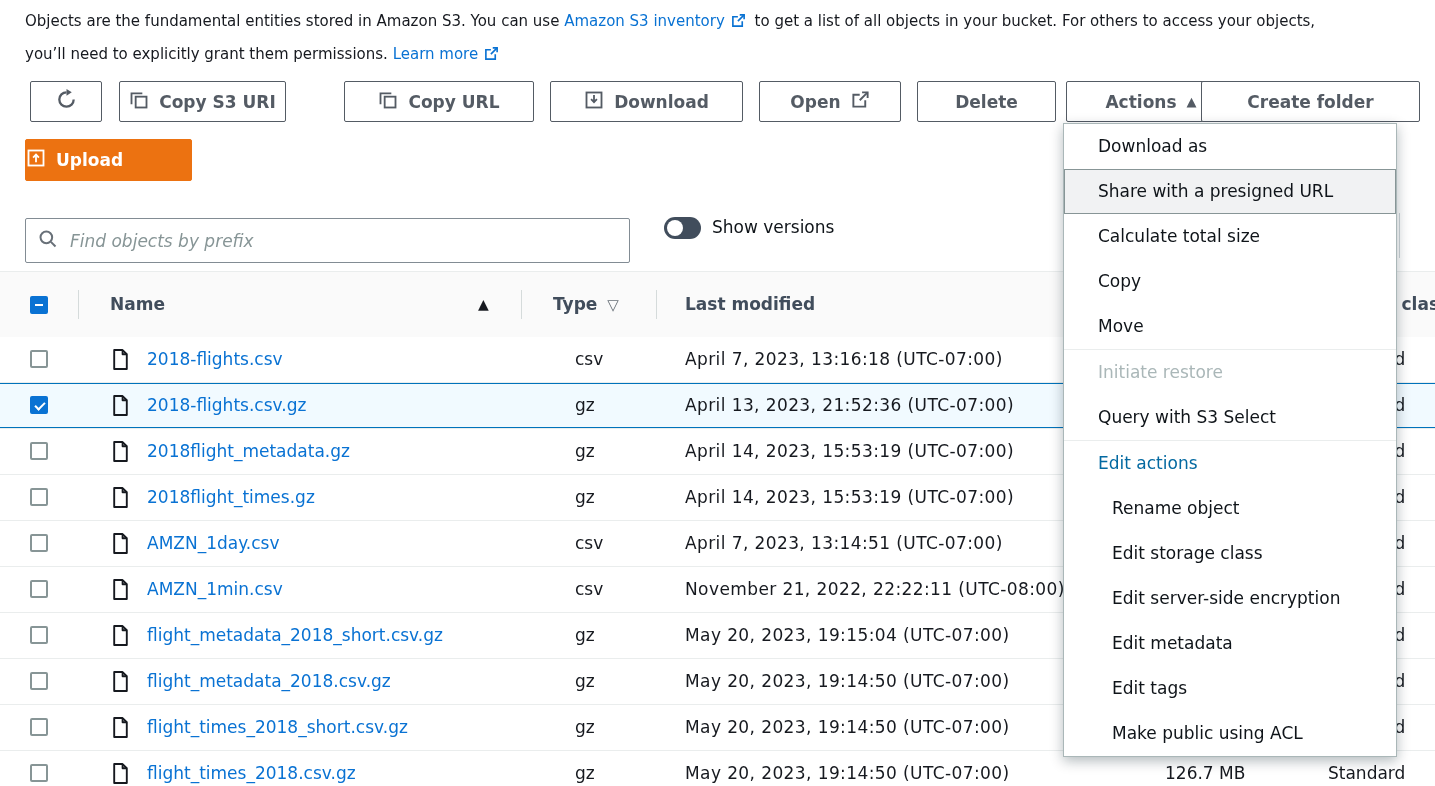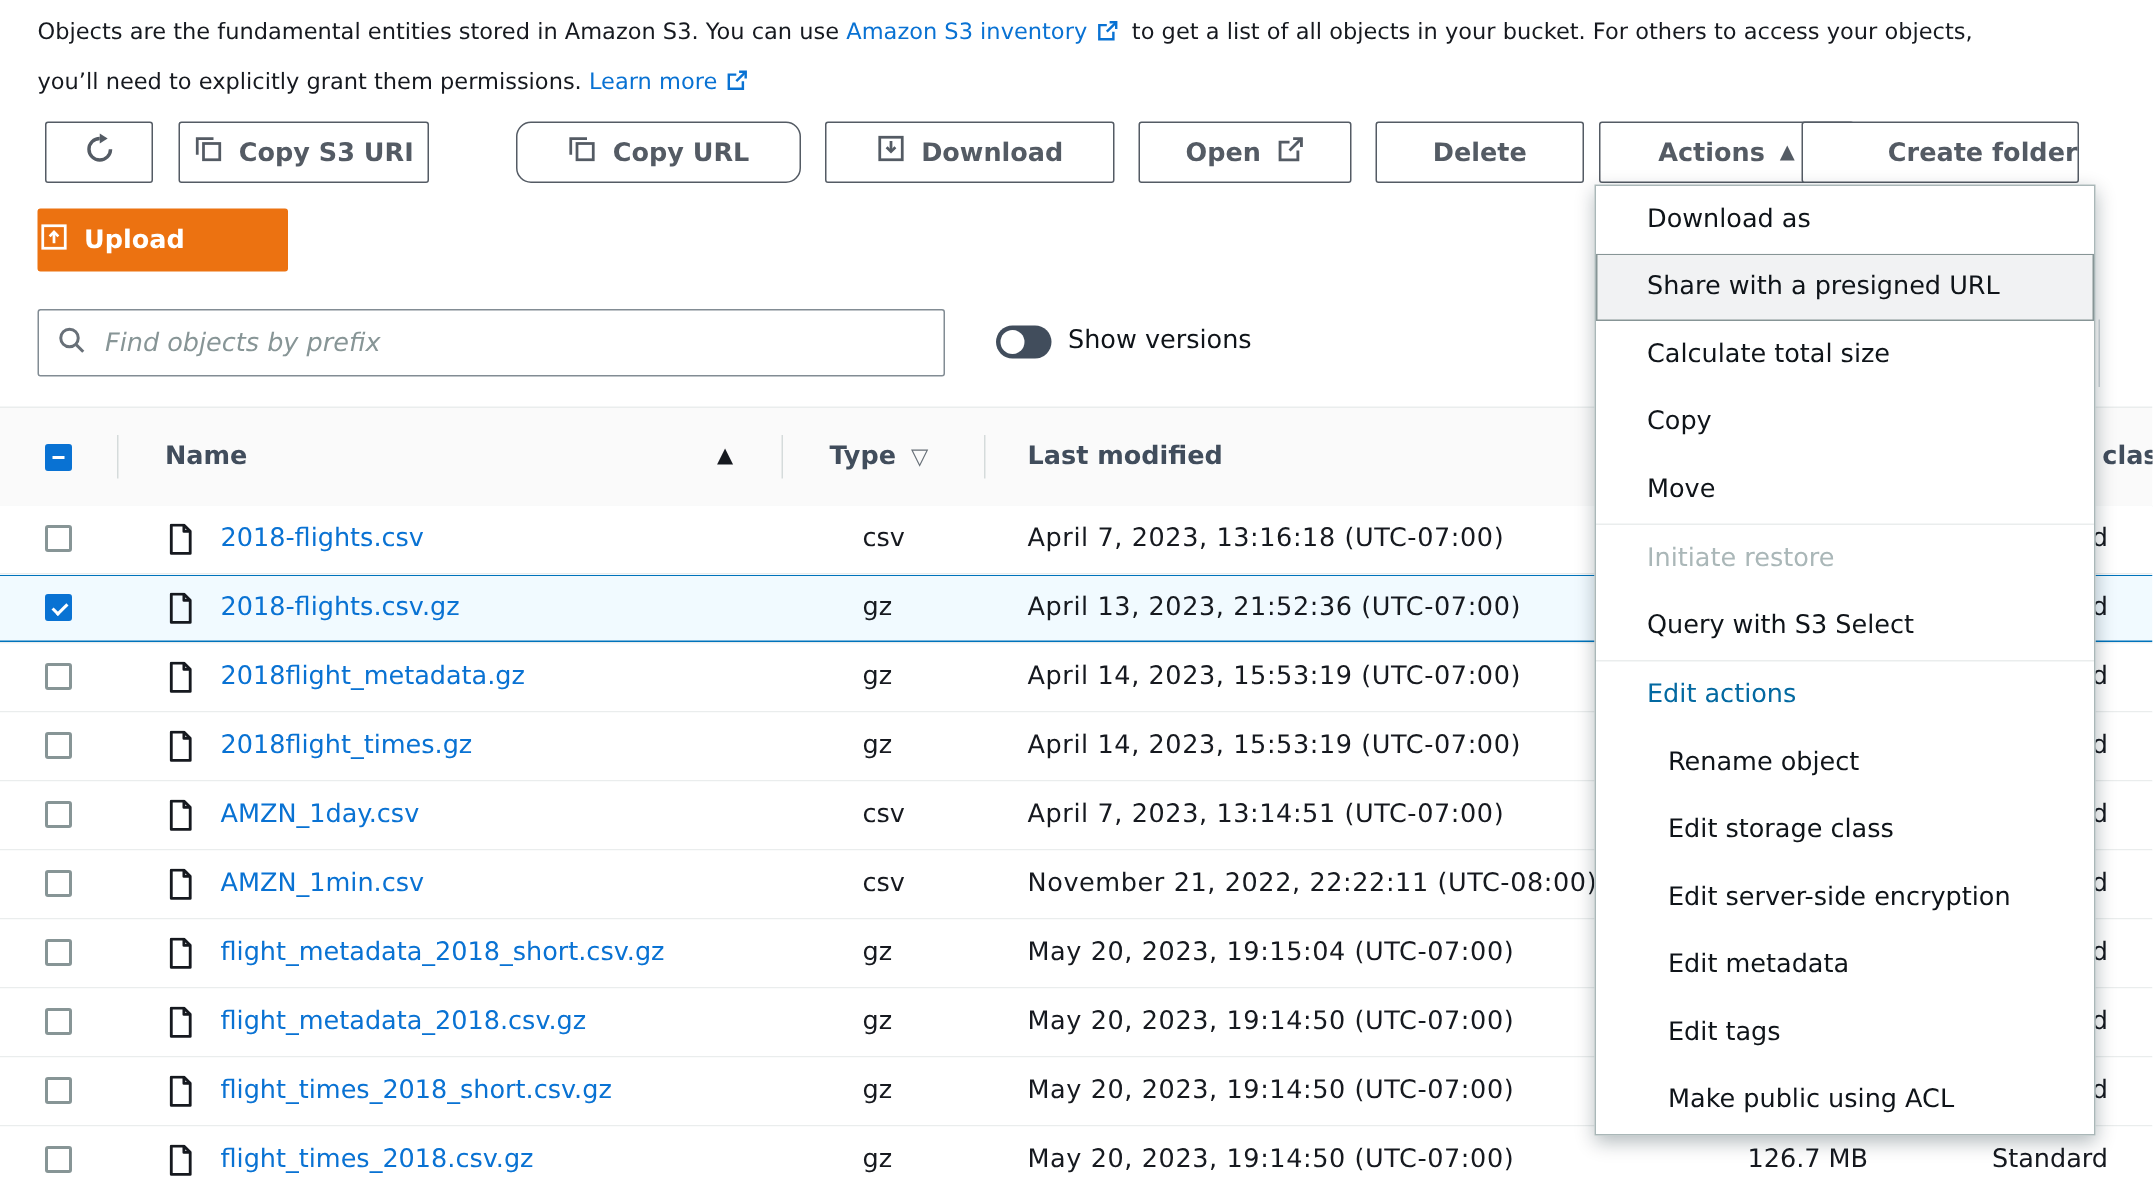--- a/index.html
+++ b/index.html
@@ -32,21 +32,21 @@
   
   .upload{
     left:25px;top:139px;width:167px;height:42px;box-sizing:border-box;
     background:#ec7211;border:1px solid #ec7211;border-radius:2px;
     color:#fff;font-weight:700;font-size:17px;
     display:flex;align-items:center;justify-content:flex-start;gap:10px;cursor:pointer;
   }
 
   
   .search{
-    left:25px;top:206px;width:605px;height:45px;box-sizing:border-box;
+    left:25px;top:218px;width:605px;height:45px;box-sizing:border-box;
     border:1px solid #828c94;border-radius:2px;background:#fff;
     display:flex;align-items:center;padding:0 12px;gap:10px;
   }
   .search input{
     border:none;outline:none;flex:1;font-size:17px;font-style:italic;
     font-family:"DejaVu Sans","Liberation Sans",sans-serif;color:#16191f;background:transparent;
   }
   .search input::placeholder{color:#879596;font-style:italic;}
   .toggle{left:664px;top:217px;width:37px;height:22px;border-radius:11px;background:#414d5c;cursor:pointer;}
   .toggle .knob{position:absolute;left:3px;top:3px;width:16px;height:16px;border-radius:50%;background:#fff;}
@@ -119,21 +119,21 @@
         <path d="M12 1l5.5 3.5L12 8z" fill="#545b64" stroke="none"></path>
       </svg></span>
 </div>
 <div class="abs btn" style="left:119px;width:167px;">
   <span><svg width="20" height="20" viewBox="0 0 24 24" fill="none" stroke="#545b64" stroke-width="2.2">
         <rect x="8" y="8" width="13" height="13"></rect>
         <path d="M16 4H3v13"></path>
       </svg></span>
   <span>Copy S3 URI</span>
 </div>
-<div class="abs btn" style="left:344px;width:190px;border-radius:10px;">
+<div class="abs btn" style="left:344px;width:190px;">
   <span><svg width="20" height="20" viewBox="0 0 24 24" fill="none" stroke="#545b64" stroke-width="2.2">
         <rect x="8" y="8" width="13" height="13"></rect>
         <path d="M16 4H3v13"></path>
       </svg></span>
   <span>Copy URL</span>
 </div>
 <div class="abs btn" style="left:550px;width:193px;">
   <span><svg width="20" height="20" viewBox="0 0 24 24" fill="none" stroke="#545b64" stroke-width="2.2">
         <rect x="3" y="3" width="18" height="18"></rect>
         <path d="M12 6v8"></path>
@@ -149,21 +149,21 @@
         <path d="M18 13v8H3V6h8"></path>
       </svg></span>
 </div>
 <div class="abs btn" style="left:917px;width:139px;">
   <span>Delete</span>
 </div>
 <div class="abs btn" style="left:1066px;width:170px;align-items:center;">
   <span>Actions</span>
   <span class="caret">▲</span>
 </div>
-<div class="abs btn" style="left:1201px;width:185px;justify-content:flex-end;">
+<div class="abs btn" style="left:1201px;width:219px;">
   <span>Create folder</span>
 </div>
 
 <div class="abs upload">
   <span><svg width="20" height="20" viewBox="0 0 24 24" fill="none" stroke="#ffffff" stroke-width="2.2">
         <rect x="3" y="3" width="18" height="18"></rect>
         <path d="M12 17V8"></path>
         <path d="M8.5 11.5L12 8l3.5 3.5"></path>
       </svg></span>
   <span>Upload</span>

